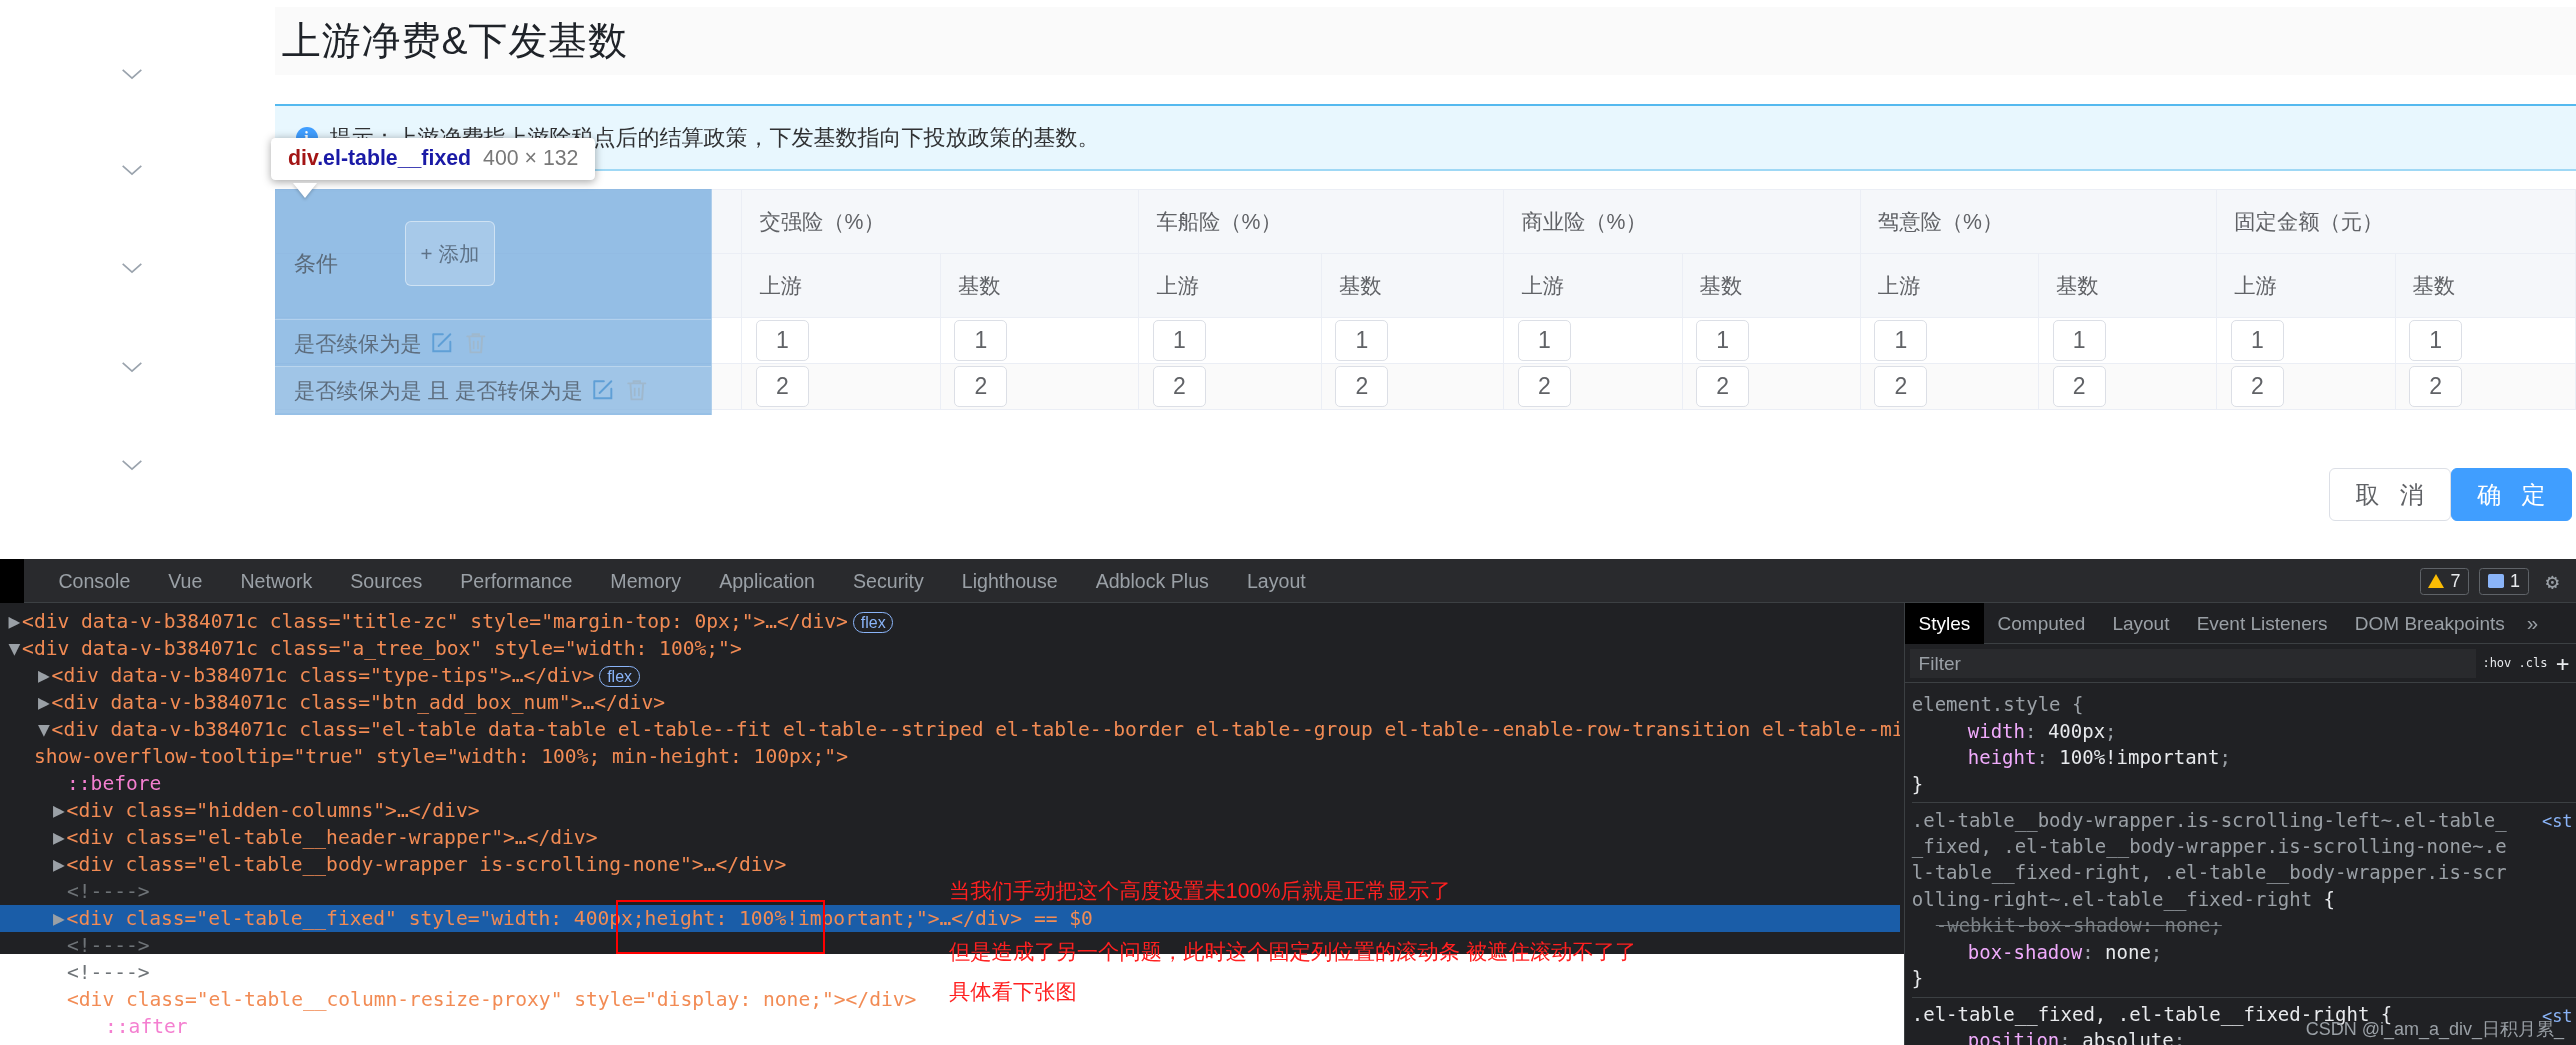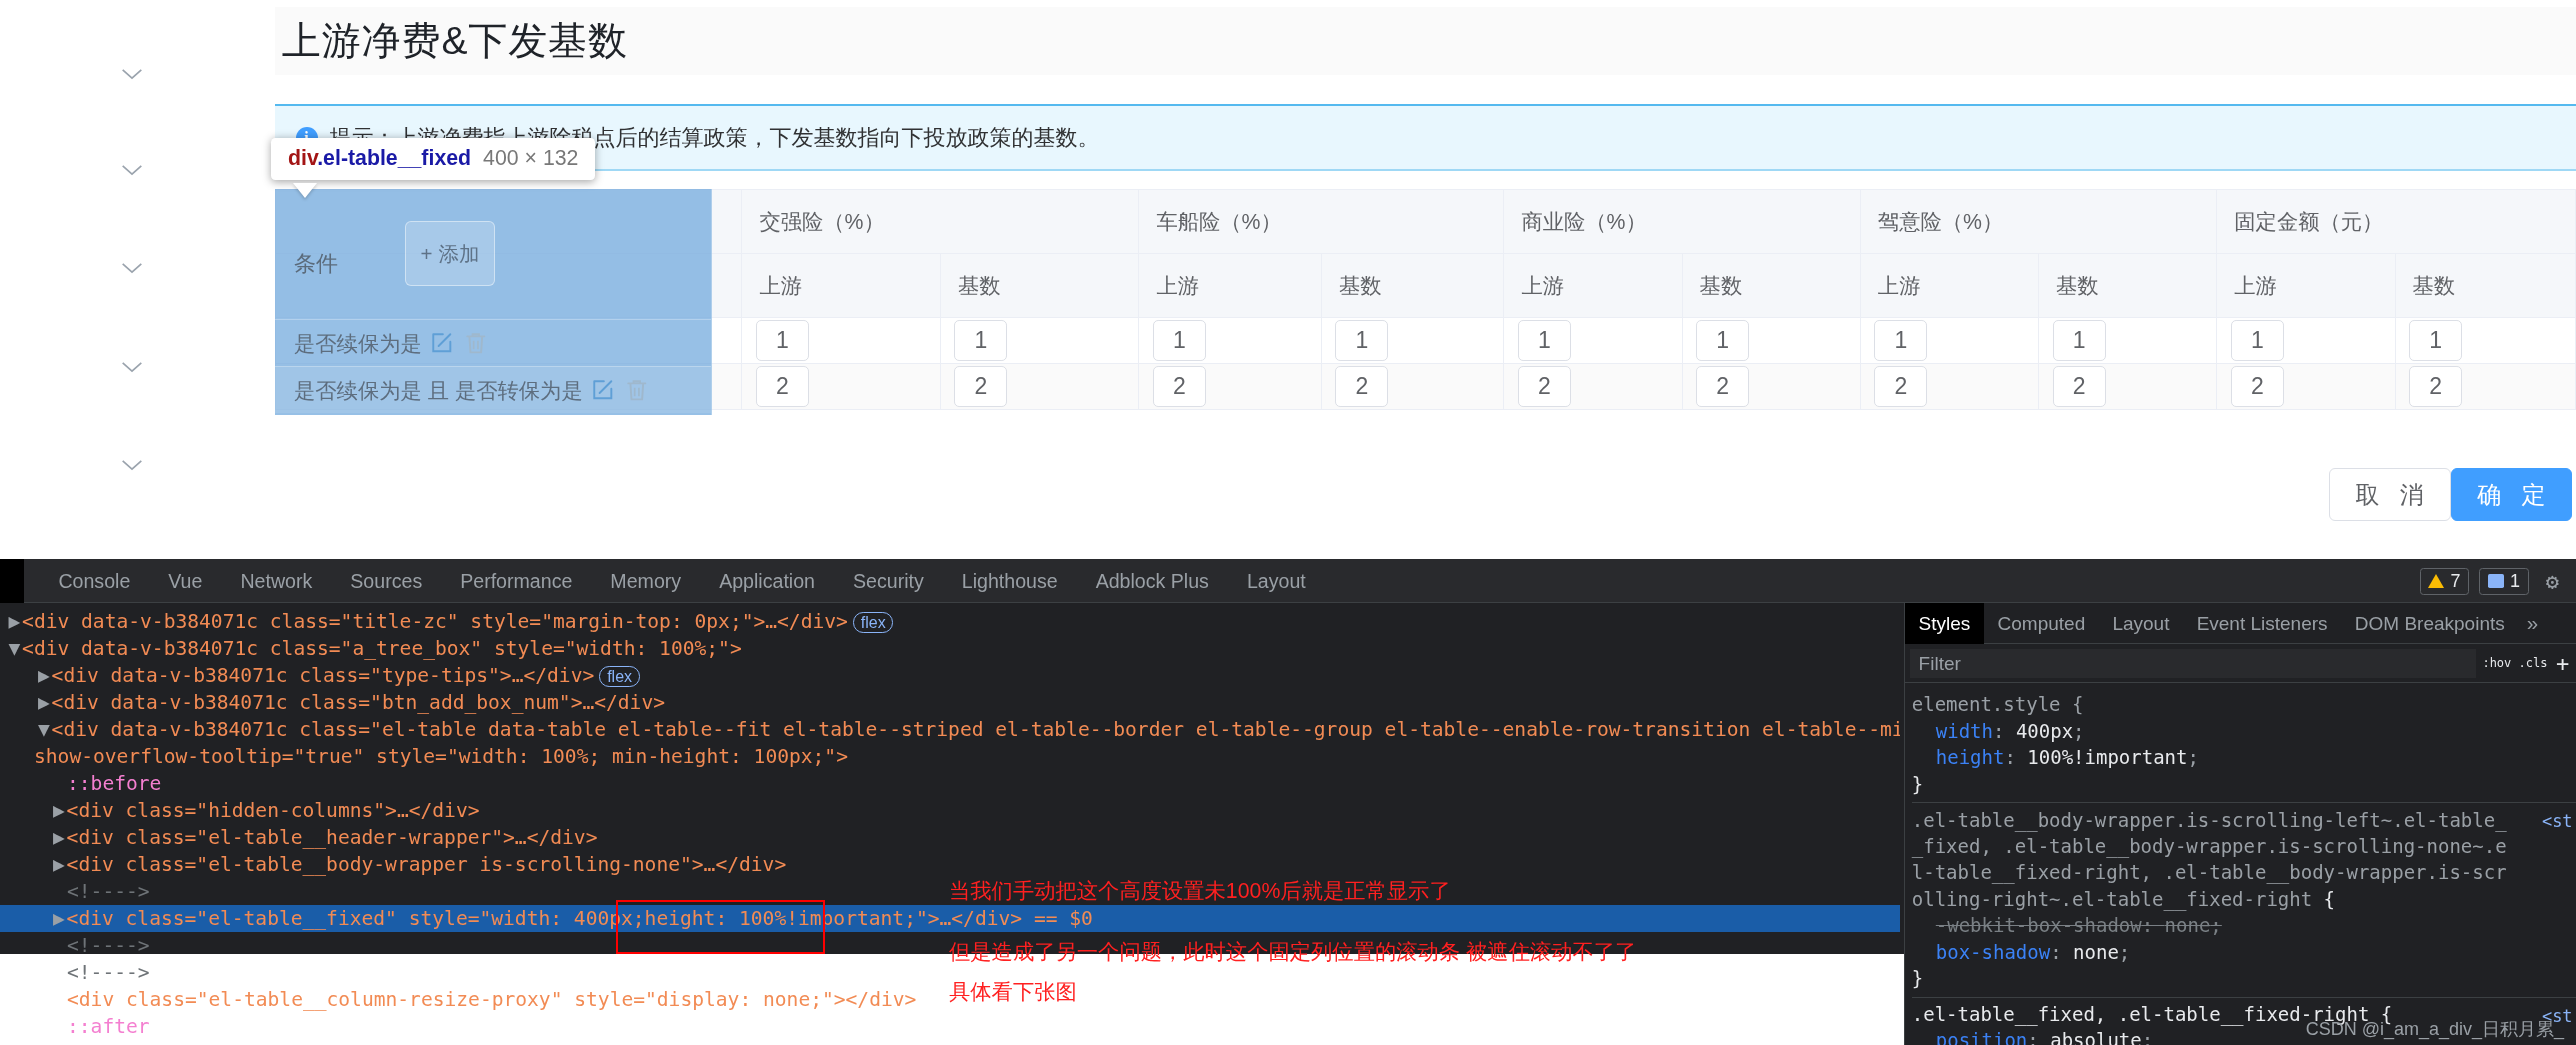--- a/index.html
+++ b/index.html
@@ -212,21 +212,21 @@
     color: #9aa0a6; font-size: 19px; line-height: 29px; padding-left: 8.5px;
     font-family: "Liberation Sans","DejaVu Sans",sans-serif;
   }
   .filt-act { font-size: 12px; color: #e8eaed; padding-right: 8.5px; white-space: nowrap; }
   .filt-plus { font-size: 22px; color: #e8eaed; padding-right: 6.8px; }
   .sty-body { padding: 5.1px 0 0 6.8px; font-size: 19px; line-height: 26.4px; }
   .rule { padding: 3.4px 0 5.1px 0; border-bottom: 0.9px solid #3c4043; position: relative; }
   .rule .srcline { position: absolute; right: 3.4px; top: 5.1px; color: #8ab4f8; font-size: 17px; }
   .sel-name { color: #e8eaed; }
   .sel-dim { color: #9aa0a6; }
-  .prop { color: #3b82f6; }
+  .prop { color: #f0abfc; margin-left: 32px; }
   .pval { color: #e8eaed; }
   .strike { text-decoration: line-through; color: #7a8085; }
   .indent { padding-left: 24px; }
   .watermark {
     position: absolute; right: 12px; bottom: 5.1px; color: #9aa0a6; font-size: 18px;
     font-family: "Liberation Sans","DejaVu Sans",sans-serif; z-index: 32;
   }
 </style>
 </head>
 <body>
@@ -431,21 +431,21 @@
       <div class="dom-line" style="padding-left:34px"><span class="tok-val">show-overflow-tooltip="true" style="width: 100%; min-height: 100px;"&gt;</span></div>
       <div class="dom-line" style="padding-left:67px"><span class="tok-pseudo">::before</span></div>
       <div class="dom-line" style="padding-left:53px"><span class="arrow-r">▶</span><span class="tok-val">&lt;div class="hidden-columns"&gt;…&lt;/div&gt;</span></div>
       <div class="dom-line" style="padding-left:53px"><span class="arrow-r">▶</span><span class="tok-val">&lt;div class="el-table__header-wrapper"&gt;…&lt;/div&gt;</span></div>
       <div class="dom-line" style="padding-left:53px"><span class="arrow-r">▶</span><span class="tok-val">&lt;div class="el-table__body-wrapper is-scrolling-none"&gt;…&lt;/div&gt;</span></div>
       <div class="dom-line" style="padding-left:67px"><span class="tok-comment">&lt;!----&gt;</span></div>
       <div class="dom-line sel" style="padding-left:53px"><span class="arrow-r">▶</span><span class="tok-val">&lt;div class="el-table__fixed" style="width: 400px;height: 100%!important;"&gt;…&lt;/div&gt; == $0</span></div>
       <div class="dom-line" style="padding-left:67px"><span class="tok-comment">&lt;!----&gt;</span></div>
       <div class="dom-line" style="padding-left:67px"><span class="tok-comment">&lt;!----&gt;</span></div>
       <div class="dom-line" style="padding-left:67px"><span class="tok-val">&lt;div class="el-table__column-resize-proxy" style="display: none;"&gt;&lt;/div&gt;</span></div>
-      <div class="dom-line" style="padding-left:67px"><span class="tok-pseudo">::after</span></div>
+      <div class="dom-line" style="padding-left:105px"><span class="tok-pseudo">::after</span></div>
     </div>
 
     <div class="sty-panel">
       <div class="sty-tabs">
         <div class="sty-tab active">Styles</div>
         <div class="sty-tab">Computed</div>
         <div class="sty-tab">Layout</div>
         <div class="sty-tab">Event Listeners</div>
         <div class="sty-tab">DOM Breakpoints</div>
         <div class="sty-more">»</div>

